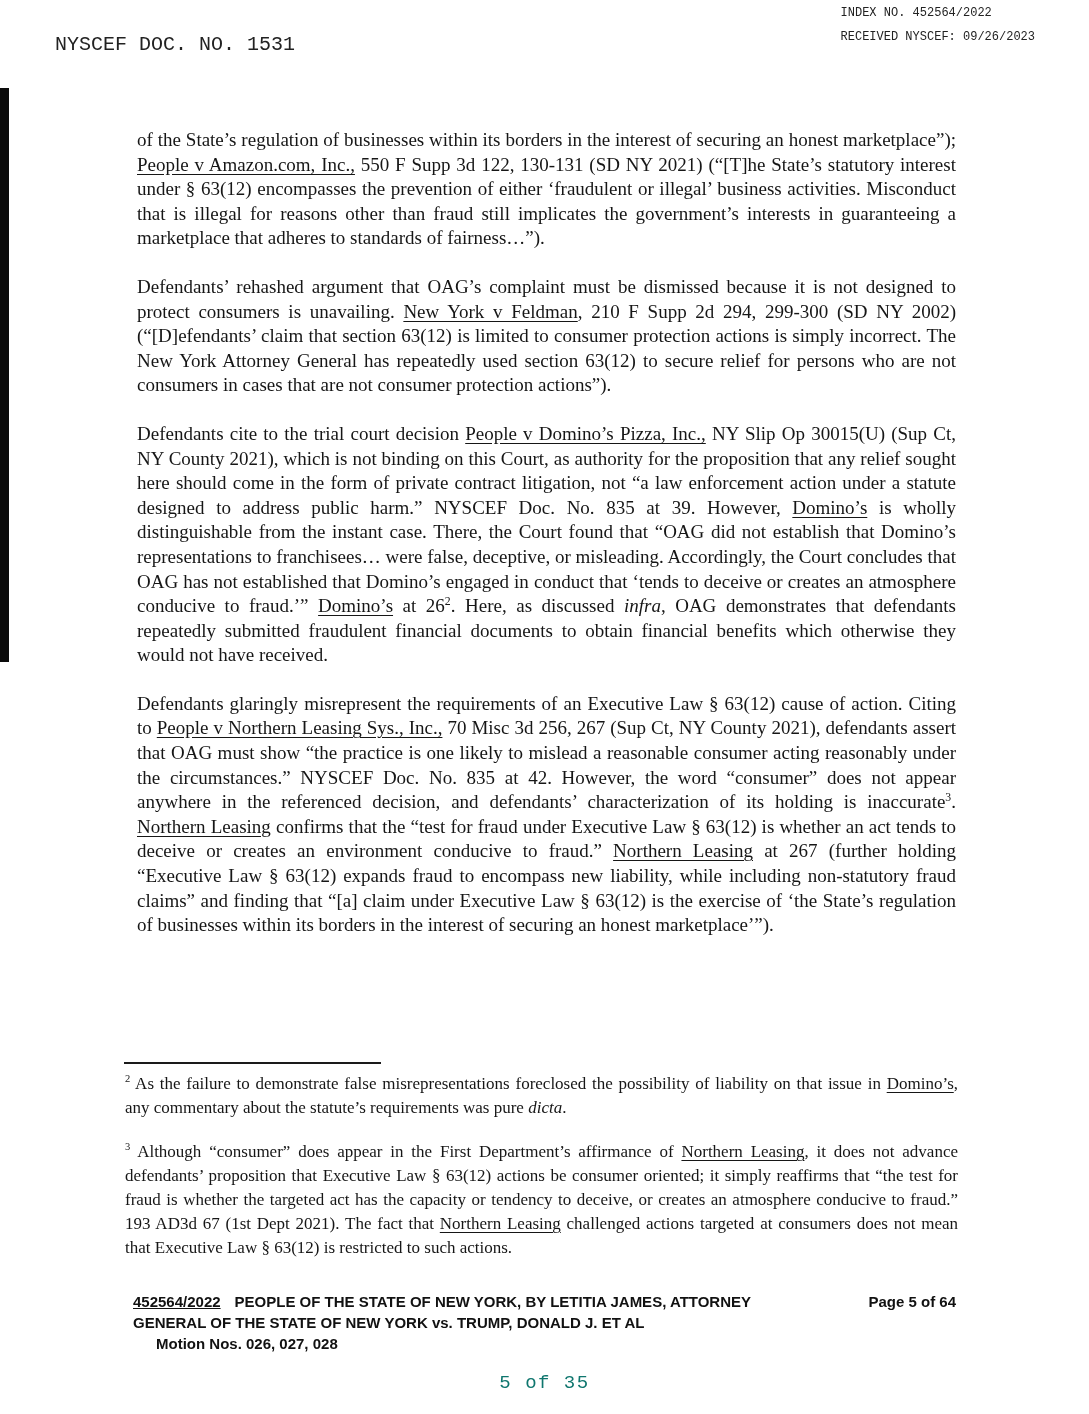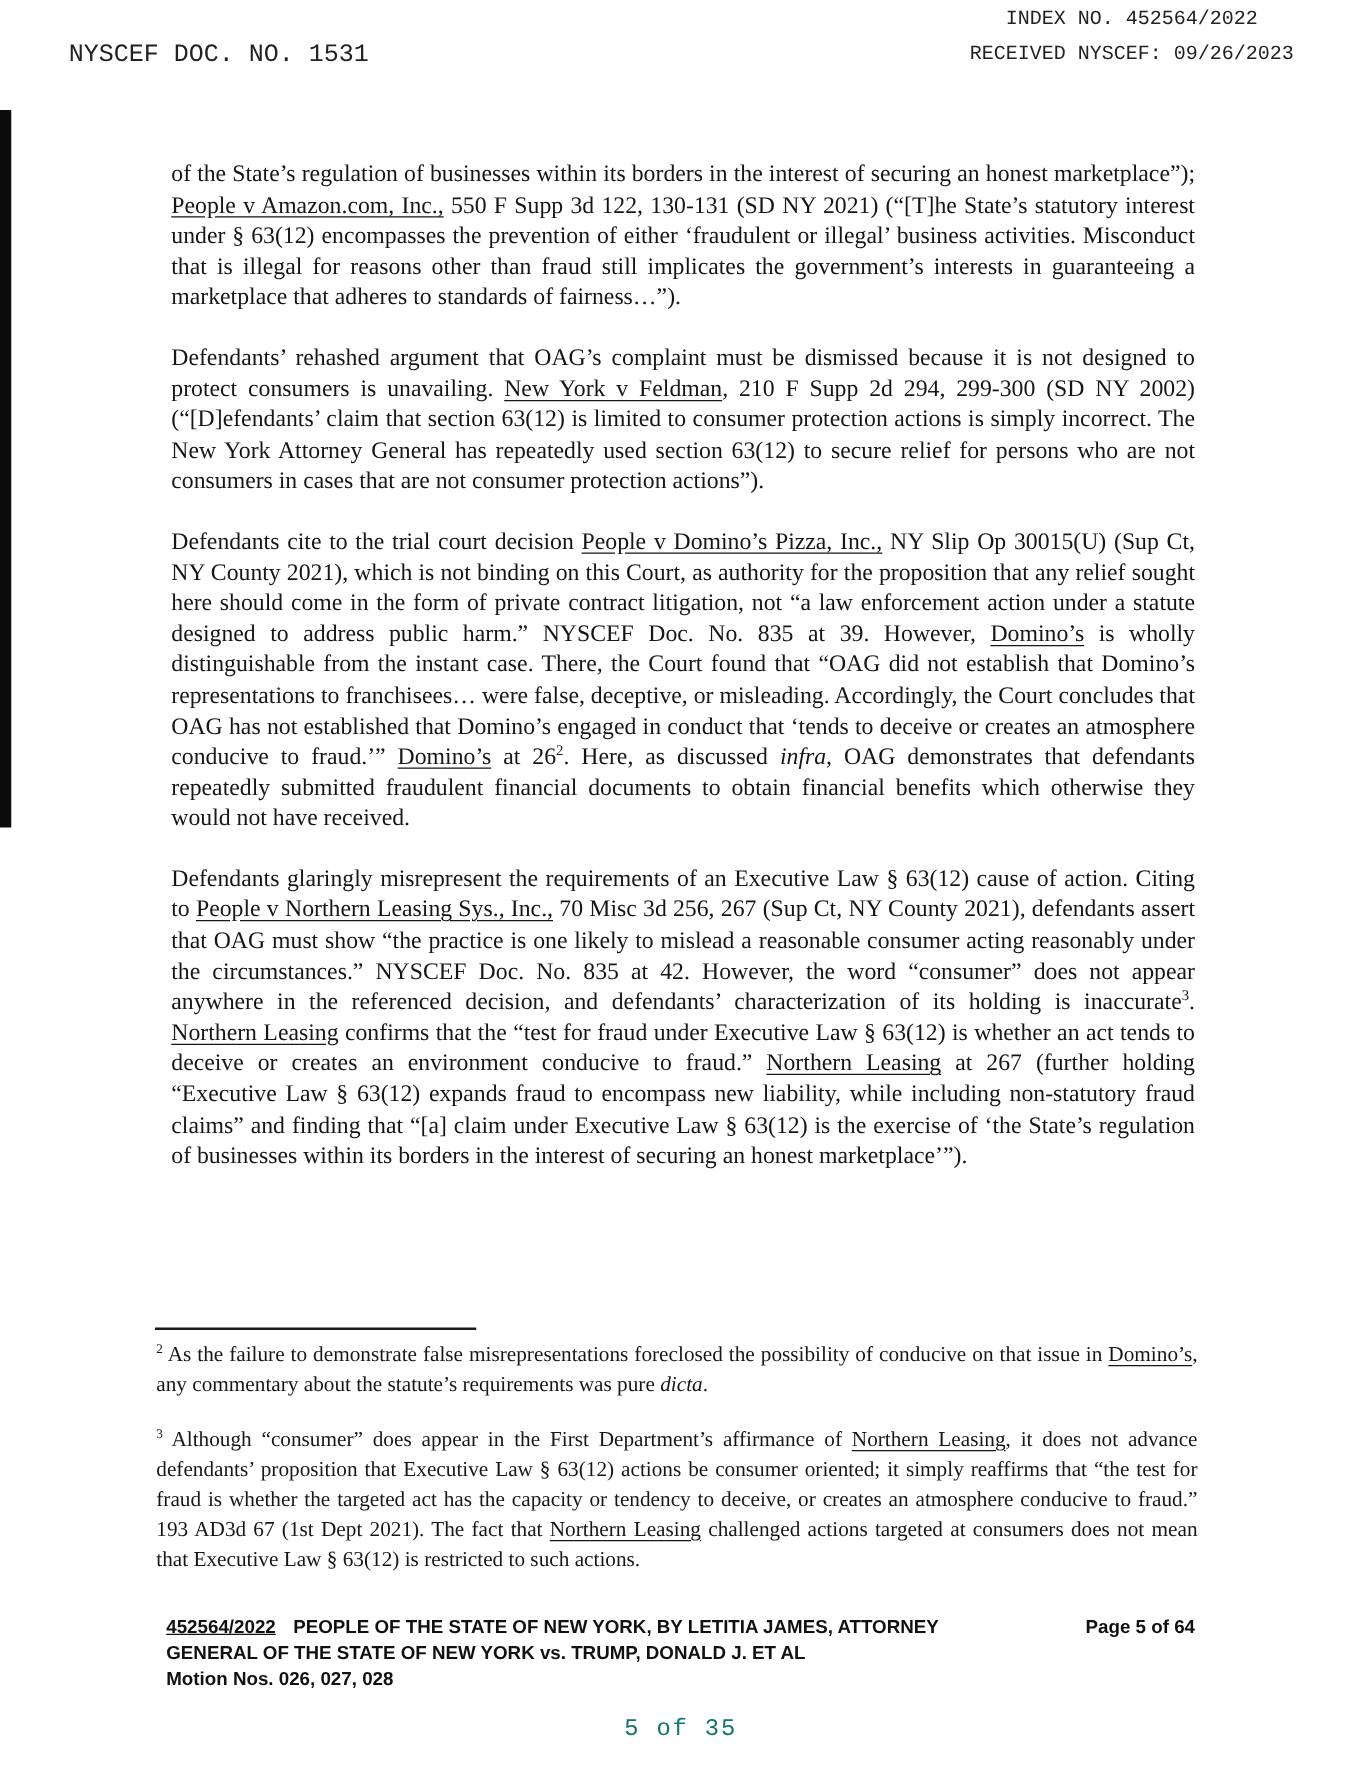--- a/index.html
+++ b/index.html
@@ -12,23 +12,23 @@
     font-family: "Liberation Serif", serif;
     overflow: hidden;
   }
   .hdr-left {
     position: absolute; left: 55px; top: 33px;
     font-family: "Liberation Mono", monospace;
     font-size: 20px; white-space: nowrap; color: #222;
   }
   .hdr-right {
     position: absolute; right: 54px; top: 6px;
-    text-align: center;
+    text-align: left;
     font-family: "Liberation Mono", monospace;
-    font-size: 16px; color: #222;
+    font-size: 12px; color: #222;
   }
   .hdr-right .hdr-line1 { margin-bottom: 10px; }
   .scan-bar {
     position: absolute; left: 0; top: 88px;
     width: 9px; height: 574px; background: #0b0b0b;
   }
   .doc-body {
     position: absolute; left: 125px; top: 128px; width: 831px;
     font-size: 19px; line-height: 24.6px;
     text-align: justify; color: #161616;
@@ -48,21 +48,21 @@
   }
   .fn { margin: 0 0 20px 0; }
   .footer {
     position: absolute; left: 133px; top: 1291px; width: 823px;
     display: flex; justify-content: space-between; align-items: flex-start;
     font-family: "Liberation Sans", sans-serif; font-weight: bold;
     font-size: 15px; line-height: 21px; color: #111;
   }
   .footer-case { width: 648px; }
   .footer-num { margin-right: 14px; text-decoration: underline; }
-  .footer-motion { margin-top: 0; }
+  .footer-motion { margin-top: 0; margin-left: 23px; }
   .footer-page { white-space: nowrap; }
   .page-indicator {
     position: absolute; left: 0; right: 0; top: 1372px;
     text-align: center;
     font-family: "Liberation Mono", monospace;
     font-size: 19px; letter-spacing: 1.5px; color: #0f766e;
   }
 </style>
 </head>
 <body>
@@ -81,21 +81,21 @@
   <div class="doc-body">
     <p class="para"><span>of the State’s regulation of businesses within its borders in the interest of securing an honest marketplace”); </span><span class="u">People v Amazon.com, Inc.,</span><span> 550 F Supp 3d 122, 130-131 (SD NY 2021) (“[T]he State’s statutory interest under § 63(12) encompasses the prevention of either ‘fraudulent or illegal’ business activities.  Misconduct that is illegal for reasons other than fraud still implicates the government’s interests in guaranteeing a marketplace that adheres to standards of fairness…”).</span></p>
     <p class="para"><span>Defendants’ rehashed argument that OAG’s complaint must be dismissed because it is not designed to protect consumers is unavailing.  </span><span class="u">New York v Feldman</span><span>, 210 F Supp 2d 294, 299-300 (SD NY 2002) (“[D]efendants’ claim that section 63(12) is limited to consumer protection actions is simply incorrect.  The New York Attorney General has repeatedly used section 63(12) to secure relief for persons who are not consumers in cases that are not consumer protection actions”).</span></p>
     <p class="para"><span>Defendants cite to the trial court decision </span><span class="u">People v Domino’s Pizza, Inc.,</span><span> NY Slip Op 30015(U) (Sup Ct, NY County 2021), which is not binding on this Court, as authority for the proposition that any relief sought here should come in the form of private contract litigation, not “a law enforcement action under a statute designed to address public harm.”  NYSCEF Doc. No. 835 at 39.  However, </span><span class="u">Domino’s</span><span> is wholly distinguishable from the instant case.  There, the Court found that “OAG did not establish that Domino’s representations to franchisees… were false, deceptive, or misleading.  Accordingly, the Court concludes that OAG has not established that Domino’s engaged in conduct that ‘tends to deceive or creates an atmosphere conducive to fraud.’”  </span><span class="u">Domino’s</span><span> at 26</span><sup>2</sup><span>.  Here, as discussed </span><span class="i">infra</span><span>, OAG demonstrates that defendants repeatedly submitted fraudulent financial documents to obtain financial benefits which otherwise they would not have received.</span></p>
     <p class="para"><span>Defendants glaringly misrepresent the requirements of an Executive Law § 63(12) cause of action.  Citing to </span><span class="u">People v Northern Leasing Sys., Inc.,</span><span> 70 Misc 3d 256, 267 (Sup Ct, NY County 2021), defendants assert that OAG must show “the practice is one likely to mislead a reasonable consumer acting reasonably under the circumstances.”  NYSCEF Doc. No. 835 at 42.  However, the word “consumer” does not appear anywhere in the referenced decision, and defendants’ characterization of its holding is inaccurate</span><sup>3</sup><span>.  </span><span class="u">Northern Leasing</span><span> confirms that the “test for fraud under Executive Law § 63(12) is whether an act tends to deceive or creates an environment conducive to fraud.”  </span><span class="u">Northern Leasing</span><span> at 267 (further holding “Executive Law § 63(12) expands fraud to encompass new liability, while including non-statutory fraud claims” and finding that “[a] claim under Executive Law § 63(12) is the exercise of ‘the State’s regulation of businesses within its borders in the interest of securing an honest marketplace’”).</span></p>
   </div>
 
   <div class="fn-rule"></div>
 
   <div class="footnotes">
-    <p class="fn"><sup>2</sup><span> As the failure to demonstrate false misrepresentations foreclosed the possibility of conducive on that issue in </span><span class="u">Domino’s</span><span>, any commentary about the statute’s requirements was pure </span><span class="i">dicta</span><span>.</span></p>
+    <p class="fn"><sup>2</sup><span> As the failure to demonstrate false misrepresentations foreclosed the possibility of liability on that issue in </span><span class="u">Domino’s</span><span>, any commentary about the statute’s requirements was pure </span><span class="i">dicta</span><span>.</span></p>
     <p class="fn"><sup>3</sup><span> Although “consumer” does appear in the First Department’s affirmance of </span><span class="u">Northern Leasing</span><span>, it does not advance defendants’ proposition that Executive Law § 63(12) actions be consumer oriented; it simply reaffirms that “the test for fraud is whether the targeted act has the capacity or tendency to deceive, or creates an atmosphere conducive to fraud.”  193 AD3d 67 (1st Dept 2021).  The fact that </span><span class="u">Northern Leasing</span><span> challenged actions targeted at consumers does not mean that Executive Law § 63(12) is restricted to such actions.</span></p>
   </div>
 
   <div class="footer">
     <div class="footer-case">
       <div><span class="footer-num">452564/2022</span><span>PEOPLE OF THE STATE OF NEW YORK, BY LETITIA JAMES, ATTORNEY GENERAL OF THE STATE OF NEW YORK vs. TRUMP, DONALD J. ET AL</span></div>
       <div class="footer-motion">Motion Nos.  026, 027, 028</div>
     </div>
     <div class="footer-page">Page 5 of 64</div>
   </div>

